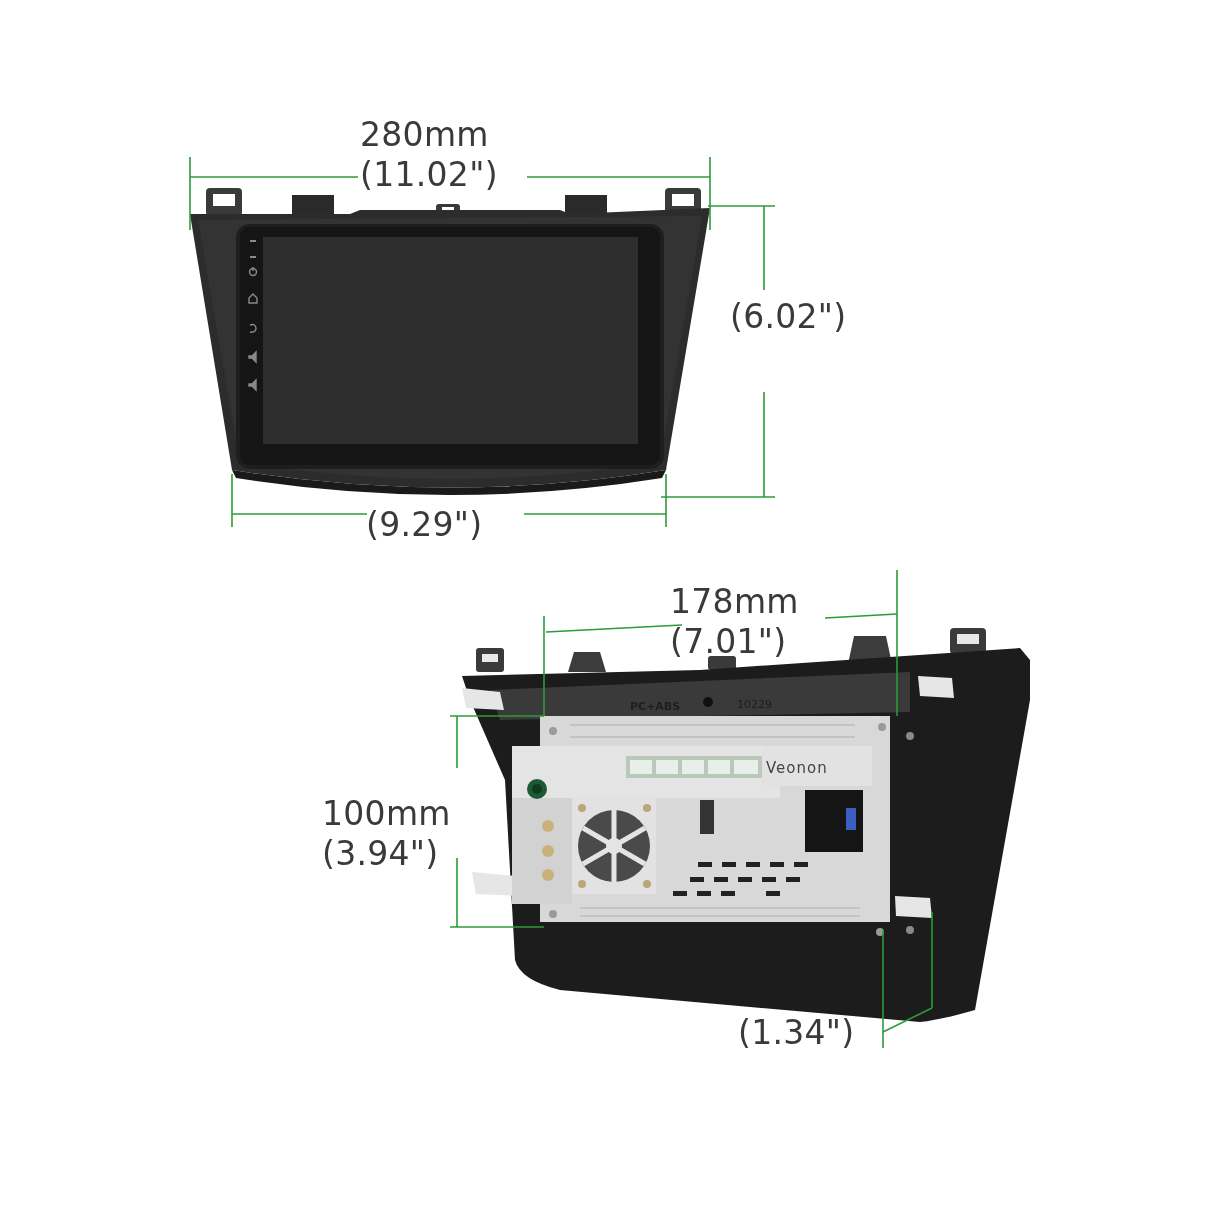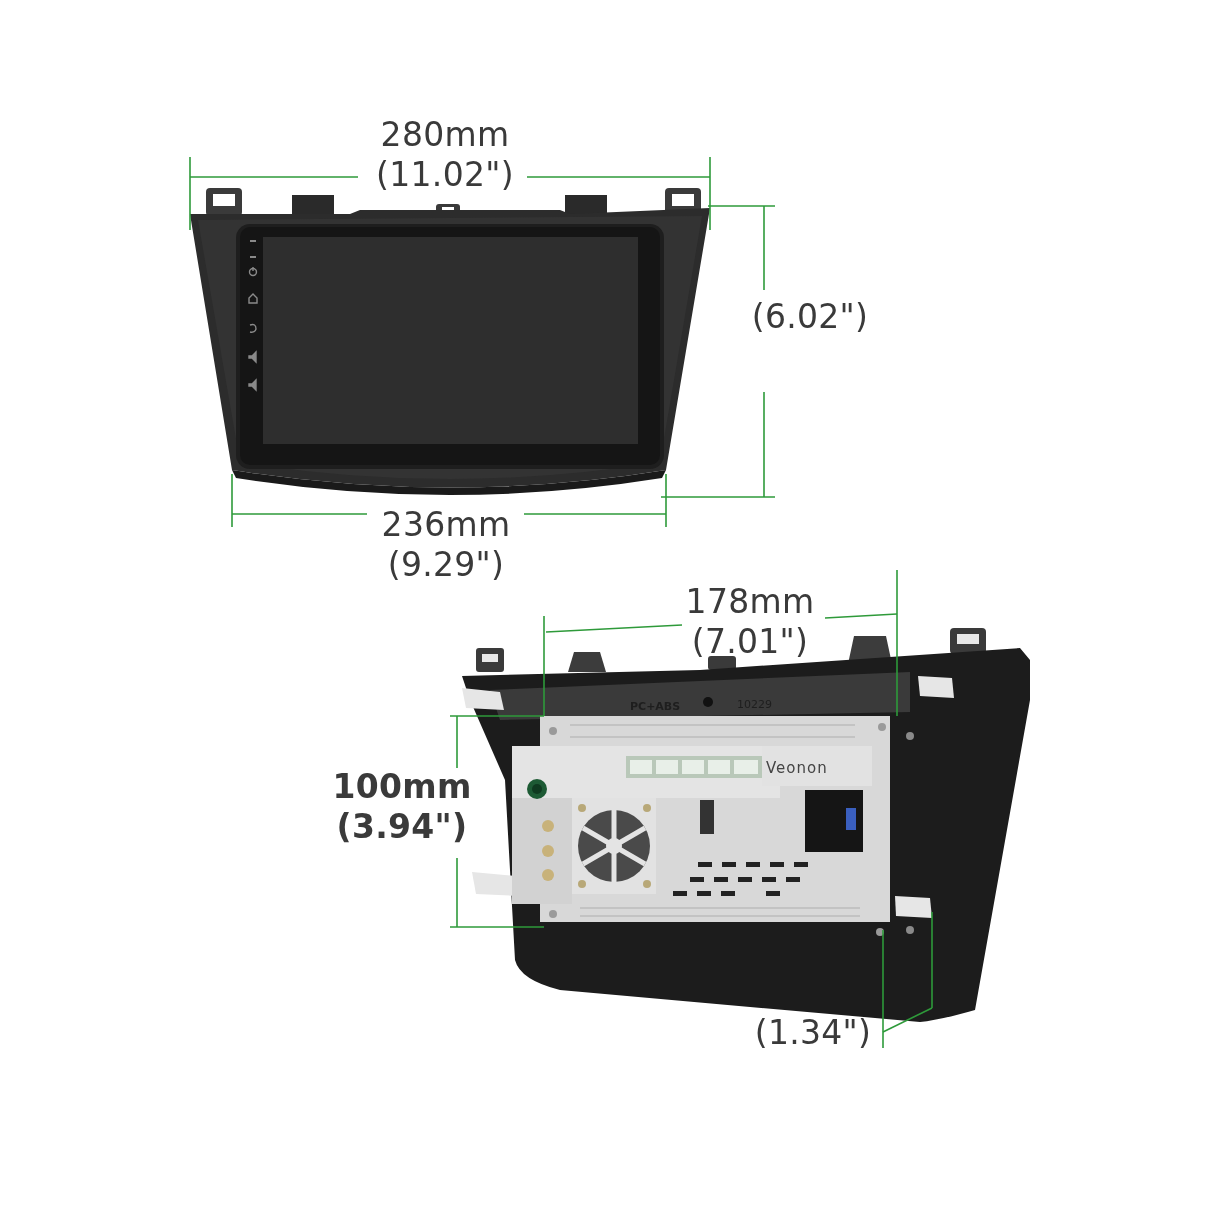--- a/index.html
+++ b/index.html
@@ -1,17 +1,17 @@
 <!DOCTYPE html>
 <html><head>
 <meta charset="utf-8">
 <style>
   html, body { margin:0; padding:0; background:#ffffff; }
   body { width:1214px; height:1214px; position:relative; overflow:hidden; font-family:"DejaVu Sans", sans-serif; }
-  .label { position:absolute; color:#3a3a3a; font-size:33px; line-height:40px; text-align:center; white-space:nowrap; letter-spacing:0.3px; }
+  .label { position:absolute; color:#3a3a3a; font-size:33px; line-height:40px; white-space:nowrap; letter-spacing:0.3px; }
   .label span { display:block; }
   svg.scene { position:absolute; left:0; top:0; }
 </style>
 </head>
 <body>
 
 <svg class="scene" width="1214" height="1214" viewBox="0 0 1214 1214">
 
   <g>
 
@@ -187,26 +187,25 @@
 </svg>
 
 <div class="label" style="left:360px;top:115px;width:170px;">
   <span>280mm</span>
   <span>(11.02")</span>
 </div>
 <div class="label" style="left:730px;top:297px;width:160px;">
   <span>(6.02")</span>
 </div>
 <div class="label" style="left:366px;top:505px;width:160px;">
-  <span>236mm</span>
   <span>(9.29")</span>
 </div>
 <div class="label" style="left:670px;top:582px;width:160px;">
   <span>178mm</span>
   <span>(7.01")</span>
 </div>
-<div class="label" style="left:322px;top:767px;width:160px;font-weight:bold;">
+<div class="label" style="left:322px;top:794px;width:160px;">
   <span>100mm</span>
   <span>(3.94")</span>
 </div>
 <div class="label" style="left:738px;top:1013px;width:150px;">
   <span>(1.34")</span>
 </div>
 
 </body></html>

